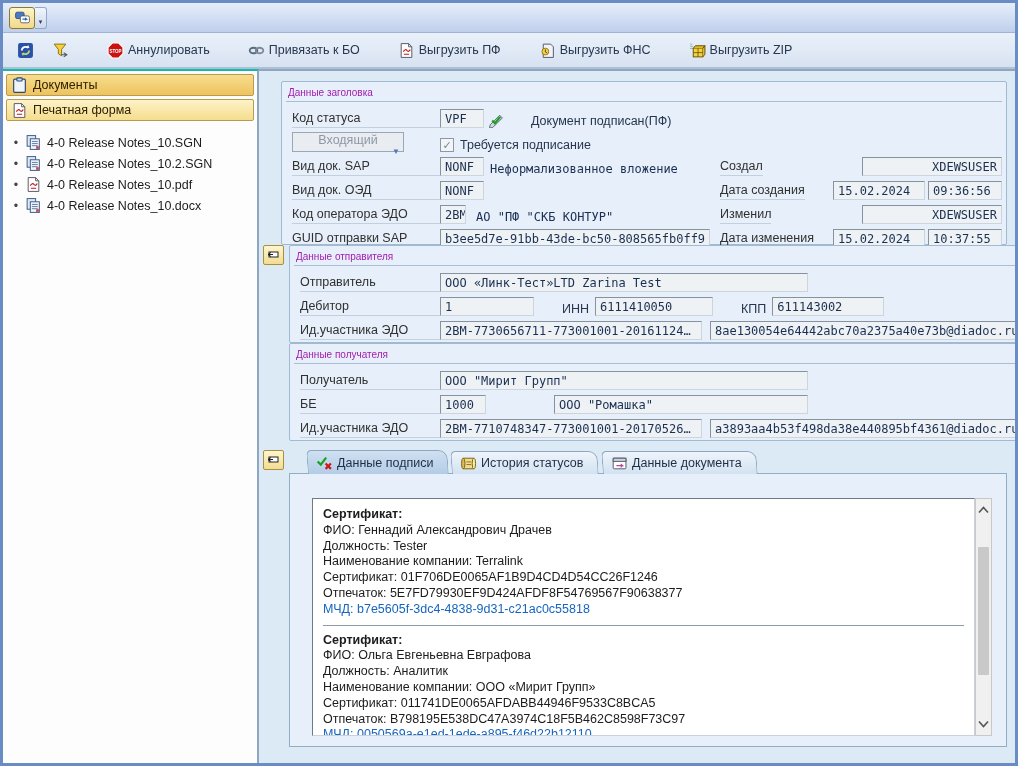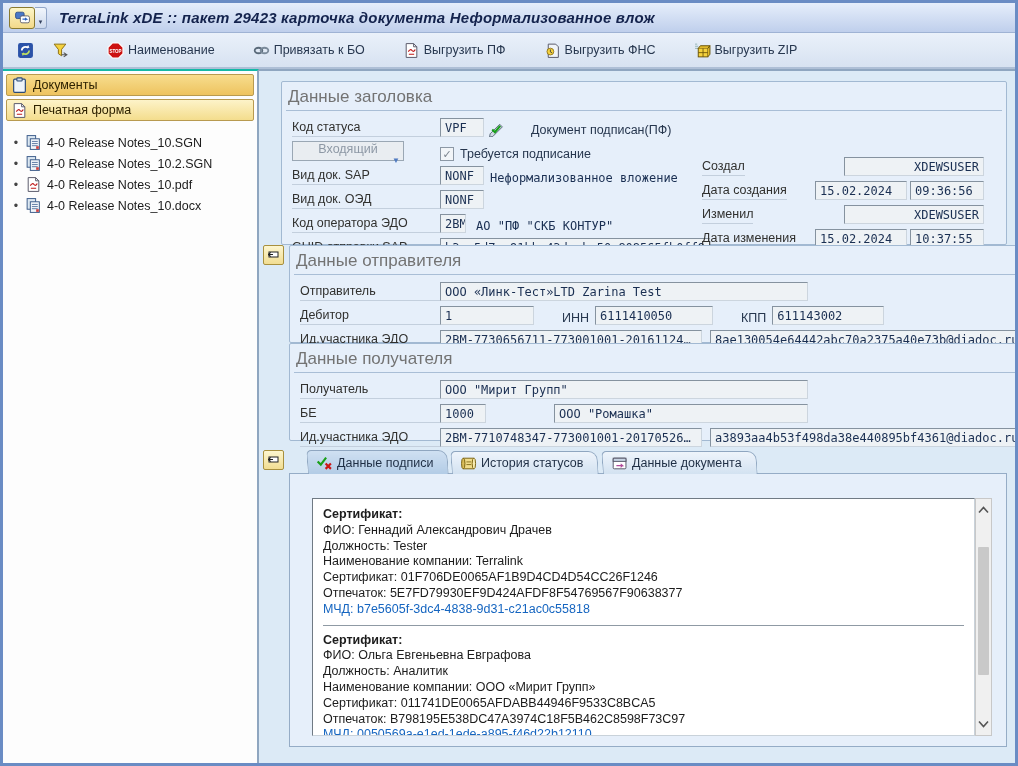--- a/index.html
+++ b/index.html
@@ -29,39 +29,39 @@
   .side-btn.docs { background:linear-gradient(#f7dd8e,#eec35f); }
   .side-btn.print { background:linear-gradient(#fdf3c9,#f4dd8d); }
   .file-list { list-style:none; margin-top:8px; }
   .file-item { display:flex; align-items:center; gap:5px; padding:2px 0 2px 6px; color:#1c1c1c; font-size:12.5px; cursor:default; }
   .bullet { color:#444; width:8px; text-align:center; }
 
   
   .main { flex:1; background:#dceaf6; border-top:2px solid #8fa6c0; padding:10px 8px 6px 4px; position:relative; overflow:hidden; }
 
   .groupbox { background:#e6effa; border:1px solid #a2b9d2; border-radius:2px; padding:4px 10px 8px 10px; position:relative; }
-  .group-title { font-size:17px; color:#737373; padding:1px 2px 3px 2px; border-bottom:1px solid #a9bed6; margin:0 -6px 6px -6px; }
+  .group-title { font-size:10px; color:#a21caf; padding:1px 2px 3px 2px; border-bottom:1px solid #a9bed6; margin:0 -6px 6px -6px; }
 
   .frow { display:flex; align-items:flex-end; margin-top:4px; height:20px; }
   .flabel { color:#30302e; font-size:12.5px; border-bottom:1px solid #c3cfdd; align-self:stretch; display:flex; align-items:center; }
   .field { background:#eef2f5; border:1px solid; border-color:#85929f #ccd5de #ccd5de #85929f; font-family:"DejaVu Sans Mono", monospace; font-size:12px; color:#1a2f52; padding:1px 4px; height:19px; display:flex; align-items:center; white-space:nowrap; overflow:hidden; }
   .field.right { justify-content:flex-end; }
   .plain { font-size:12.5px; color:#26364e; }
   .mono-plain { font-family:"DejaVu Sans Mono", monospace; font-size:12px; color:#1a2f52; }
 
   .dropdown { width:112px; background:#e9edf1; border:1px solid #9aa7b4; color:#8d98a5; font-size:12.5px; height:20px; display:flex; align-items:center; padding:0 3px;flex-direction:column; }
   .dropdown .dd-arrow { margin-left:auto; color:#4f7ac0; font-size:8px; }
   .checkbox { width:14px; height:14px; background:#f2f5f8; border:1px solid #8c98a5; display:inline-flex; align-items:center; justify-content:center; font-size:11px; color:#7a838d; margin-right:6px; }
 
   .collapse-btn { width:21px; height:20px; background:linear-gradient(#fdf6cf,#f1dd92); border:1px solid #a8903e; border-radius:2px; display:flex; align-items:center; justify-content:center; flex:0 0 21px; cursor:default; }
 
   .section-row { display:flex; align-items:flex-start; gap:5px; }
 
   
-  .hg-right { position:absolute; top:74px; right:22px; width:282px; }
+  .hg-right { position:absolute; top:74px; right:4px; width:282px; }
   .hg-right .frow { justify-content:flex-end; }
   .hg-right .flabel { margin-right:auto; }
 
   
   .tabs-area { flex:1; }
   .tabstrip { display:flex; align-items:flex-end; padding-left:18px; height:24px; position:relative; z-index:2; }
   .tab { display:flex; align-items:center; gap:4px; height:23px; padding:0 14px 0 8px; font-size:12.5px; color:#1e2e44; border:1px solid #8fa6c0; border-bottom:none; border-radius:5px 9px 0 0; margin-right:3px; background:linear-gradient(#eef4fb,#d3e2f1); cursor:default; transform:skewX(4deg); }
   .tab > * { transform:skewX(-4deg); }
   .tab.active { background:linear-gradient(#cfe0f2,#b3cce6); font-weight:normal; height:24px; }
   .tabpanel { background:#e6effa; border:1px solid #95acc6; margin-top:-1px; height:274px; padding:24px 14px 10px 22px; display:flex; }
@@ -84,21 +84,20 @@
 
   <div class="titlebar">
     <div class="app-icon">
       <svg class="icon16" viewBox="0 0 16 16">
         <rect x="1.5" y="3" width="8" height="6" rx="1.5" fill="#4a78c8" stroke="#2a4a88" stroke-width="0.8"></rect>
         <rect x="6" y="6.5" width="8.5" height="6.5" rx="1.5" fill="#fff" stroke="#556" stroke-width="0.8"></rect>
         <path d="M8 9.5 h4 l-1.5-1.2 M12 9.5 l-1.5 1.2" stroke="#2a62c0" stroke-width="1" fill="none"></path>
       </svg>
     </div>
     <div class="win-menu-btn">▾</div>
-    <div class="title-text">TerraLink xDE :: пакет 29423 карточка документа Неформализованное влож</div>
   </div>
 
   <div class="toolbar">
     <div class="tb-btn">
       <svg class="icon16" viewBox="0 0 16 16">
         <rect x="1" y="1" width="14" height="14" rx="2" fill="#2a52a8"></rect>
         <path d="M4.5 8a3.5 3.5 0 0 1 6-2.4" stroke="#fff" stroke-width="1.6" fill="none"></path>
         <path d="M11.5 8a3.5 3.5 0 0 1-6 2.4" stroke="#bfe060" stroke-width="1.6" fill="none"></path>
         <path d="M10.5 2.8 l1.2 2.6-2.8.2z" fill="#fff"></path>
         <path d="M5.5 13.2 l-1.2-2.6 2.8-.2z" fill="#bfe060"></path>
@@ -109,21 +108,21 @@
         <path d="M2 2 h11 l-4 5 v6 l-3-2 v-4 z" fill="#f5d23e" stroke="#8a6d10" stroke-width="0.9"></path>
         <path d="M9 12 h5 M11 10 l3 2-3 2" stroke="#555" stroke-width="1" fill="none"></path>
       </svg>
     </div>
     <div class="tb-gap"></div>
     <div class="tb-btn">
       <svg class="icon16" viewBox="0 0 16 16">
         <polygon points="5,1 11,1 15,5 15,11 11,15 5,15 1,11 1,5" fill="#cc1111" stroke="#fff" stroke-width="1"></polygon>
         <text x="8" y="10" font-size="4.2" fill="#fff" text-anchor="middle" font-family="Liberation Sans, sans-serif" font-weight="bold">STOP</text>
       </svg>
-      <span>Наименование</span>
+      <span>Аннулировать</span>
     </div>
     <div class="tb-gap"></div>
     <div class="tb-btn">
       <svg class="icon16" viewBox="0 0 16 16">
         <ellipse cx="5.2" cy="8" rx="3.6" ry="2.6" fill="none" stroke="#5a6a7a" stroke-width="1.7"></ellipse>
         <ellipse cx="10.8" cy="8" rx="3.6" ry="2.6" fill="none" stroke="#7a8a9a" stroke-width="1.7"></ellipse>
       </svg>
       <span>Привязать к БО</span>
     </div>
     <div class="tb-gap"></div>

